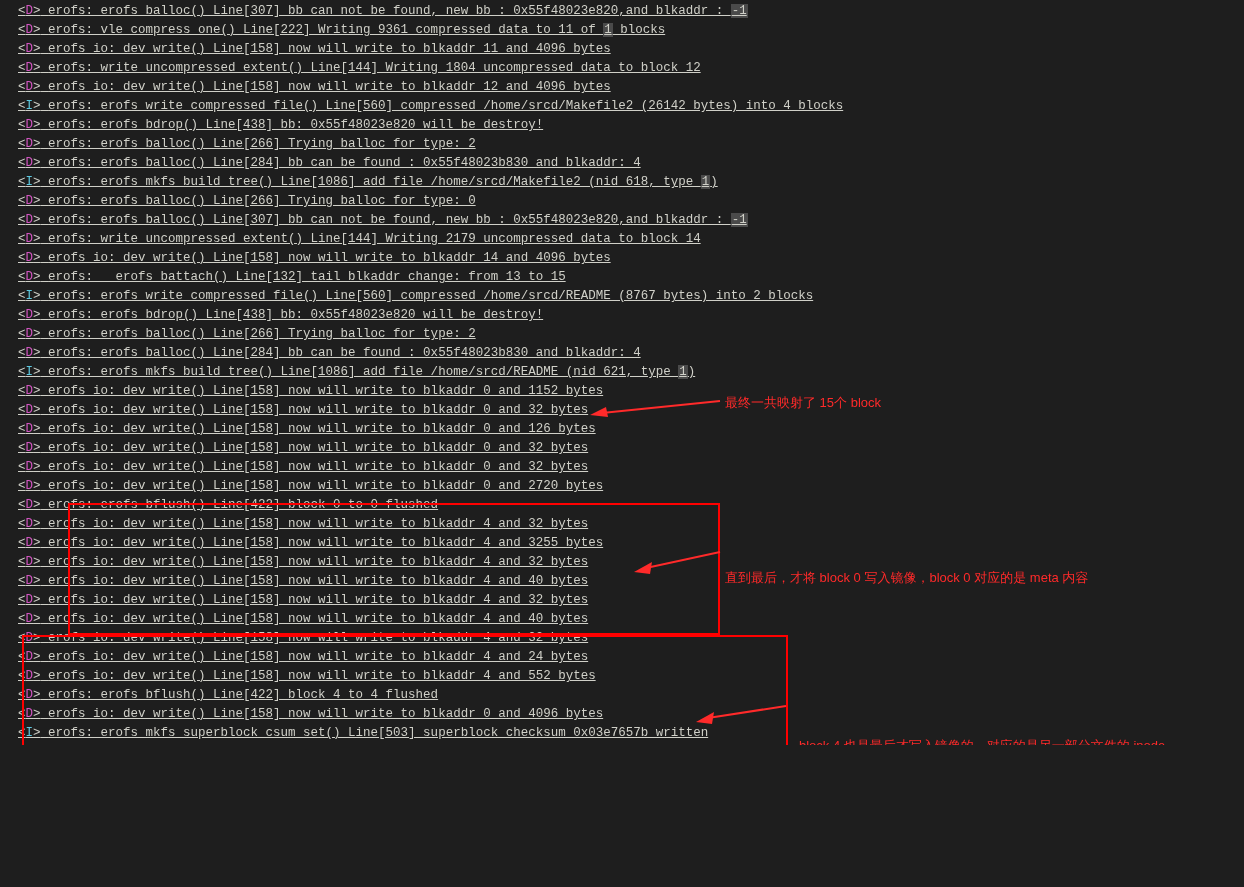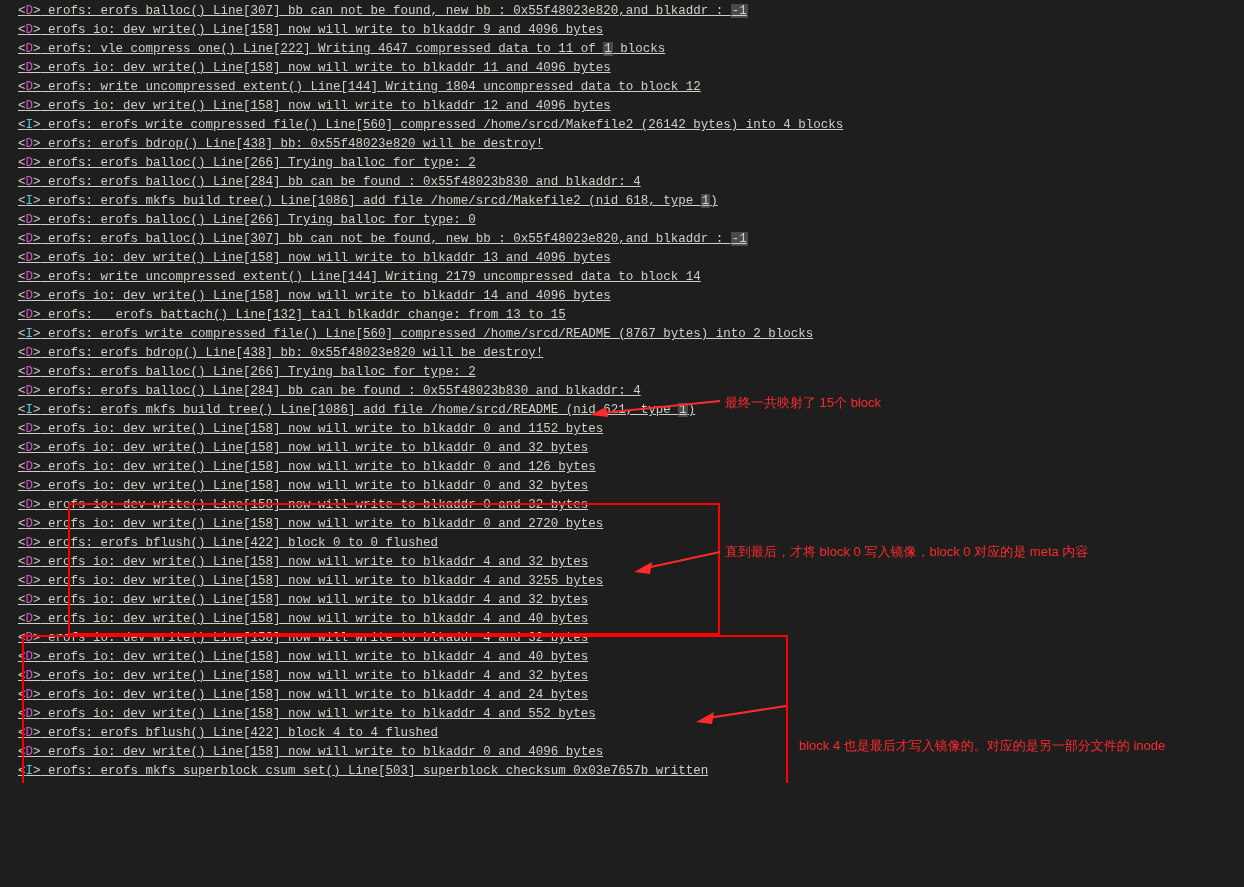--- a/index.html
+++ b/index.html
@@ -32,53 +32,51 @@
   
   .anno {
     position: absolute;
     color: #ff2a2a;
     font-family: "Microsoft YaHei", Arial, sans-serif;
     font-size: 13px;
     white-space: nowrap;
     pointer-events: none;
   }
   .anno1 { top: 393px; left: 725px; }
-  .anno2 { top: 542px; left: 725px; }
+  .anno2 { top: 568px; left: 725px; }
   .anno3 { top: 736px; left: 791px; margin-left: 8px; }
 
   
   .arrow {
     position: absolute;
     pointer-events: none;
   }
   .arrowline {
     stroke: #ff2a2a;
     stroke-width: 2;
     fill: none;
   }
   .arrowhead { fill: #ff2a2a; }
 </style>
 </head>
 <body>
 
 <div id="log">
     <div class="line"><span class="lt">&lt;</span><span class="tD">D</span><span class="lt">&gt;</span> <span class="lt">erofs: erofs_balloc() Line[307] bb can not be found, new bb : 0x55f48023e820,and blkaddr : </span><span class="hl">-1</span></div>
-    <div class="line"><span class="lt">&lt;</span><span class="tD">D</span><span class="lt">&gt;</span> <span class="lt">erofs_io: dev_write() Line[158] now will write to blkaddr 9 and 4096 bytes</span></div>
-    <div class="line"><span class="lt">&lt;</span><span class="tD">D</span><span class="lt">&gt;</span> <span class="lt">erofs: vle_compress_one() Line[222] Writing 4647 compressed data to 11 of </span><span class="hl">1</span><span class="lt"> blocks</span></div>
+    <div class="line"><span class="lt">&lt;</span><span class="tD">D</span><span class="lt">&gt;</span> <span class="lt">erofs: vle_compress_one() Line[222] Writing 9361 compressed data to 11 of </span><span class="hl">1</span><span class="lt"> blocks</span></div>
     <div class="line"><span class="lt">&lt;</span><span class="tD">D</span><span class="lt">&gt;</span> <span class="lt">erofs_io: dev_write() Line[158] now will write to blkaddr 11 and 4096 bytes</span></div>
     <div class="line"><span class="lt">&lt;</span><span class="tD">D</span><span class="lt">&gt;</span> <span class="lt">erofs: write_uncompressed_extent() Line[144] Writing 1804 uncompressed data to block 12</span></div>
     <div class="line"><span class="lt">&lt;</span><span class="tD">D</span><span class="lt">&gt;</span> <span class="lt">erofs_io: dev_write() Line[158] now will write to blkaddr 12 and 4096 bytes</span></div>
     <div class="line"><span class="lt">&lt;</span><span class="tI">I</span><span class="lt">&gt;</span> <span class="lt">erofs: erofs_write_compressed_file() Line[560] compressed /home/srcd/Makefile2 (26142 bytes) into 4 blocks</span></div>
     <div class="line"><span class="lt">&lt;</span><span class="tD">D</span><span class="lt">&gt;</span> <span class="lt">erofs: erofs_bdrop() Line[438] bb: 0x55f48023e820 will be destroy!</span></div>
     <div class="line"><span class="lt">&lt;</span><span class="tD">D</span><span class="lt">&gt;</span> <span class="lt">erofs: erofs_balloc() Line[266] Trying balloc for type: 2</span></div>
     <div class="line"><span class="lt">&lt;</span><span class="tD">D</span><span class="lt">&gt;</span> <span class="lt">erofs: erofs_balloc() Line[284] bb can be found : 0x55f48023b830 and blkaddr: 4</span></div>
     <div class="line"><span class="lt">&lt;</span><span class="tI">I</span><span class="lt">&gt;</span> <span class="lt">erofs: erofs_mkfs_build_tree() Line[1086] add file /home/srcd/Makefile2 (nid 618, type </span><span class="hl">1</span><span class="lt">)</span></div>
     <div class="line"><span class="lt">&lt;</span><span class="tD">D</span><span class="lt">&gt;</span> <span class="lt">erofs: erofs_balloc() Line[266] Trying balloc for type: 0</span></div>
     <div class="line"><span class="lt">&lt;</span><span class="tD">D</span><span class="lt">&gt;</span> <span class="lt">erofs: erofs_balloc() Line[307] bb can not be found, new bb : 0x55f48023e820,and blkaddr : </span><span class="hl">-1</span></div>
-    <div class="line"><span class="lt">&lt;</span><span class="tD">D</span><span class="lt">&gt;</span> <span class="lt">erofs_io: dev_write() Line[158] now will write to blkaddr 13 and 4096 bytes</span></div>
     <div class="line"><span class="lt">&lt;</span><span class="tD">D</span><span class="lt">&gt;</span> <span class="lt">erofs: write_uncompressed_extent() Line[144] Writing 2179 uncompressed data to block 14</span></div>
     <div class="line"><span class="lt">&lt;</span><span class="tD">D</span><span class="lt">&gt;</span> <span class="lt">erofs_io: dev_write() Line[158] now will write to blkaddr 14 and 4096 bytes</span></div>
     <div class="line"><span class="lt">&lt;</span><span class="tD">D</span><span class="lt">&gt;</span> <span class="lt">erofs: __erofs_battach() Line[132] tail_blkaddr change: from 13 to 15</span></div>
     <div class="line"><span class="lt">&lt;</span><span class="tI">I</span><span class="lt">&gt;</span> <span class="lt">erofs: erofs_write_compressed_file() Line[560] compressed /home/srcd/README (8767 bytes) into 2 blocks</span></div>
     <div class="line"><span class="lt">&lt;</span><span class="tD">D</span><span class="lt">&gt;</span> <span class="lt">erofs: erofs_bdrop() Line[438] bb: 0x55f48023e820 will be destroy!</span></div>
     <div class="line"><span class="lt">&lt;</span><span class="tD">D</span><span class="lt">&gt;</span> <span class="lt">erofs: erofs_balloc() Line[266] Trying balloc for type: 2</span></div>
     <div class="line"><span class="lt">&lt;</span><span class="tD">D</span><span class="lt">&gt;</span> <span class="lt">erofs: erofs_balloc() Line[284] bb can be found : 0x55f48023b830 and blkaddr: 4</span></div>
     <div class="line"><span class="lt">&lt;</span><span class="tI">I</span><span class="lt">&gt;</span> <span class="lt">erofs: erofs_mkfs_build_tree() Line[1086] add file /home/srcd/README (nid 621, type </span><span class="hl">1</span><span class="lt">)</span></div>
     <div class="line"><span class="lt">&lt;</span><span class="tD">D</span><span class="lt">&gt;</span> <span class="lt">erofs_io: dev_write() Line[158] now will write to blkaddr 0 and 1152 bytes</span></div>
     <div class="line"><span class="lt">&lt;</span><span class="tD">D</span><span class="lt">&gt;</span> <span class="lt">erofs_io: dev_write() Line[158] now will write to blkaddr 0 and 32 bytes</span></div>

